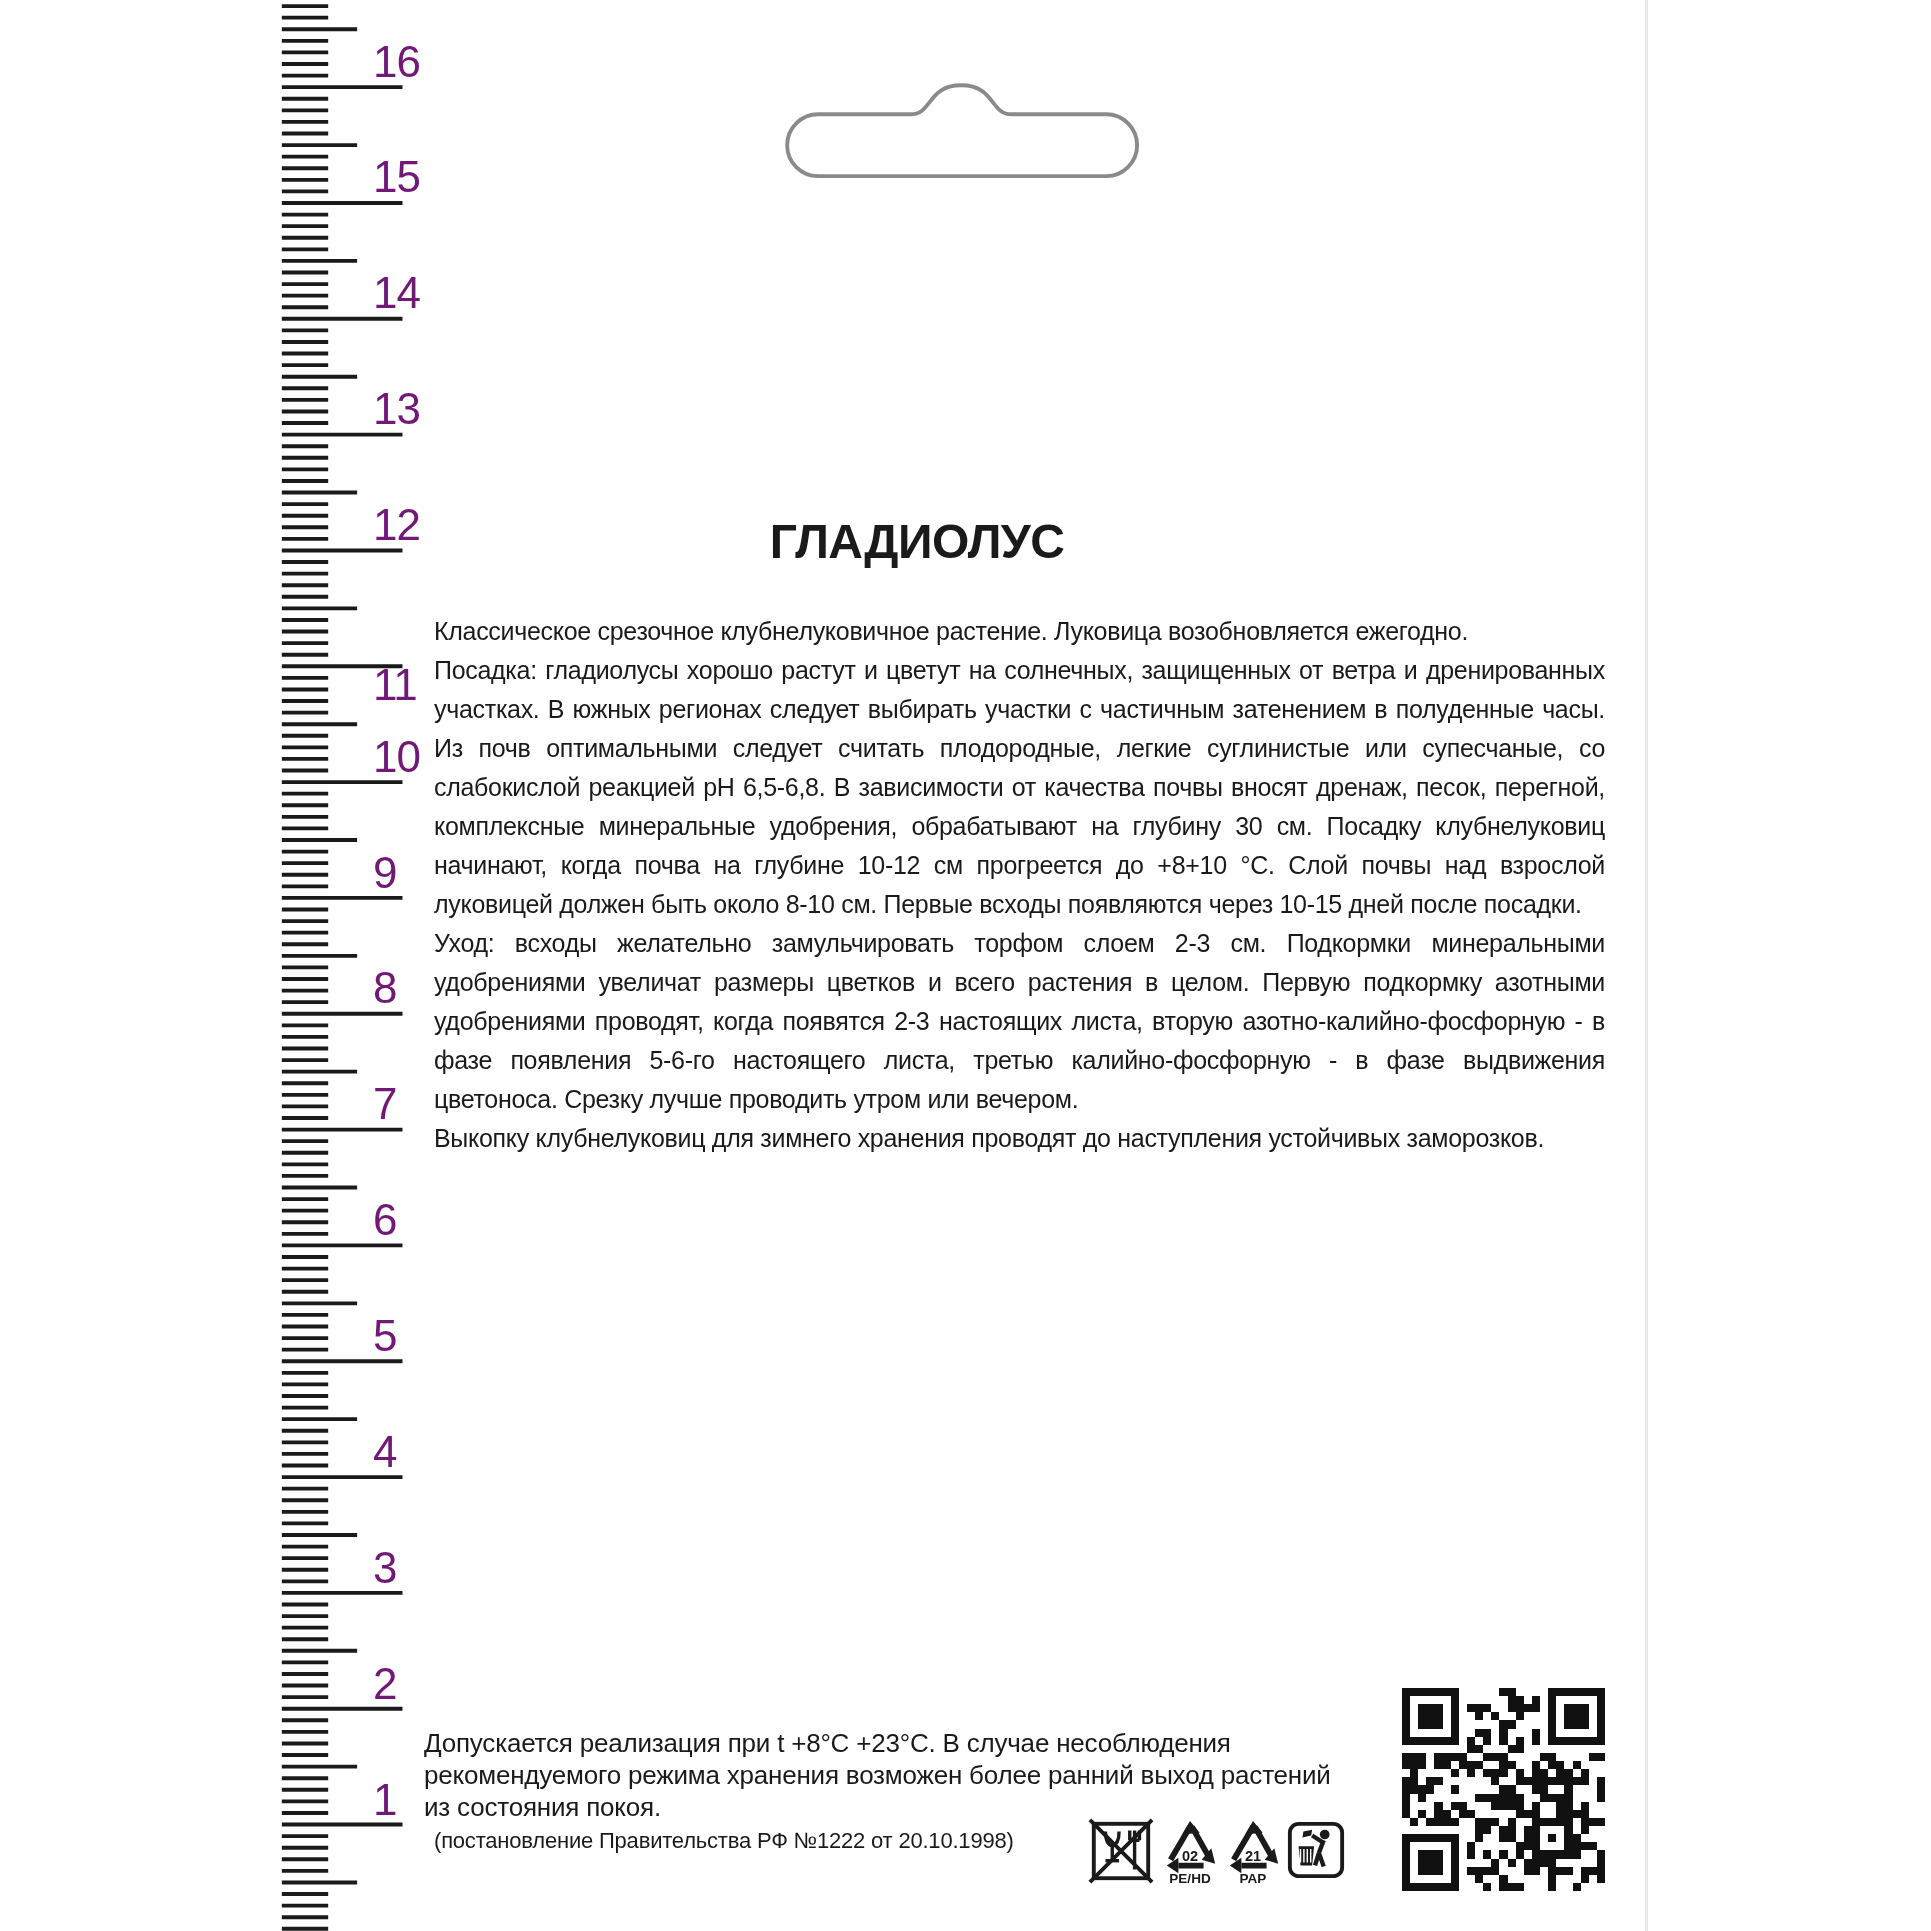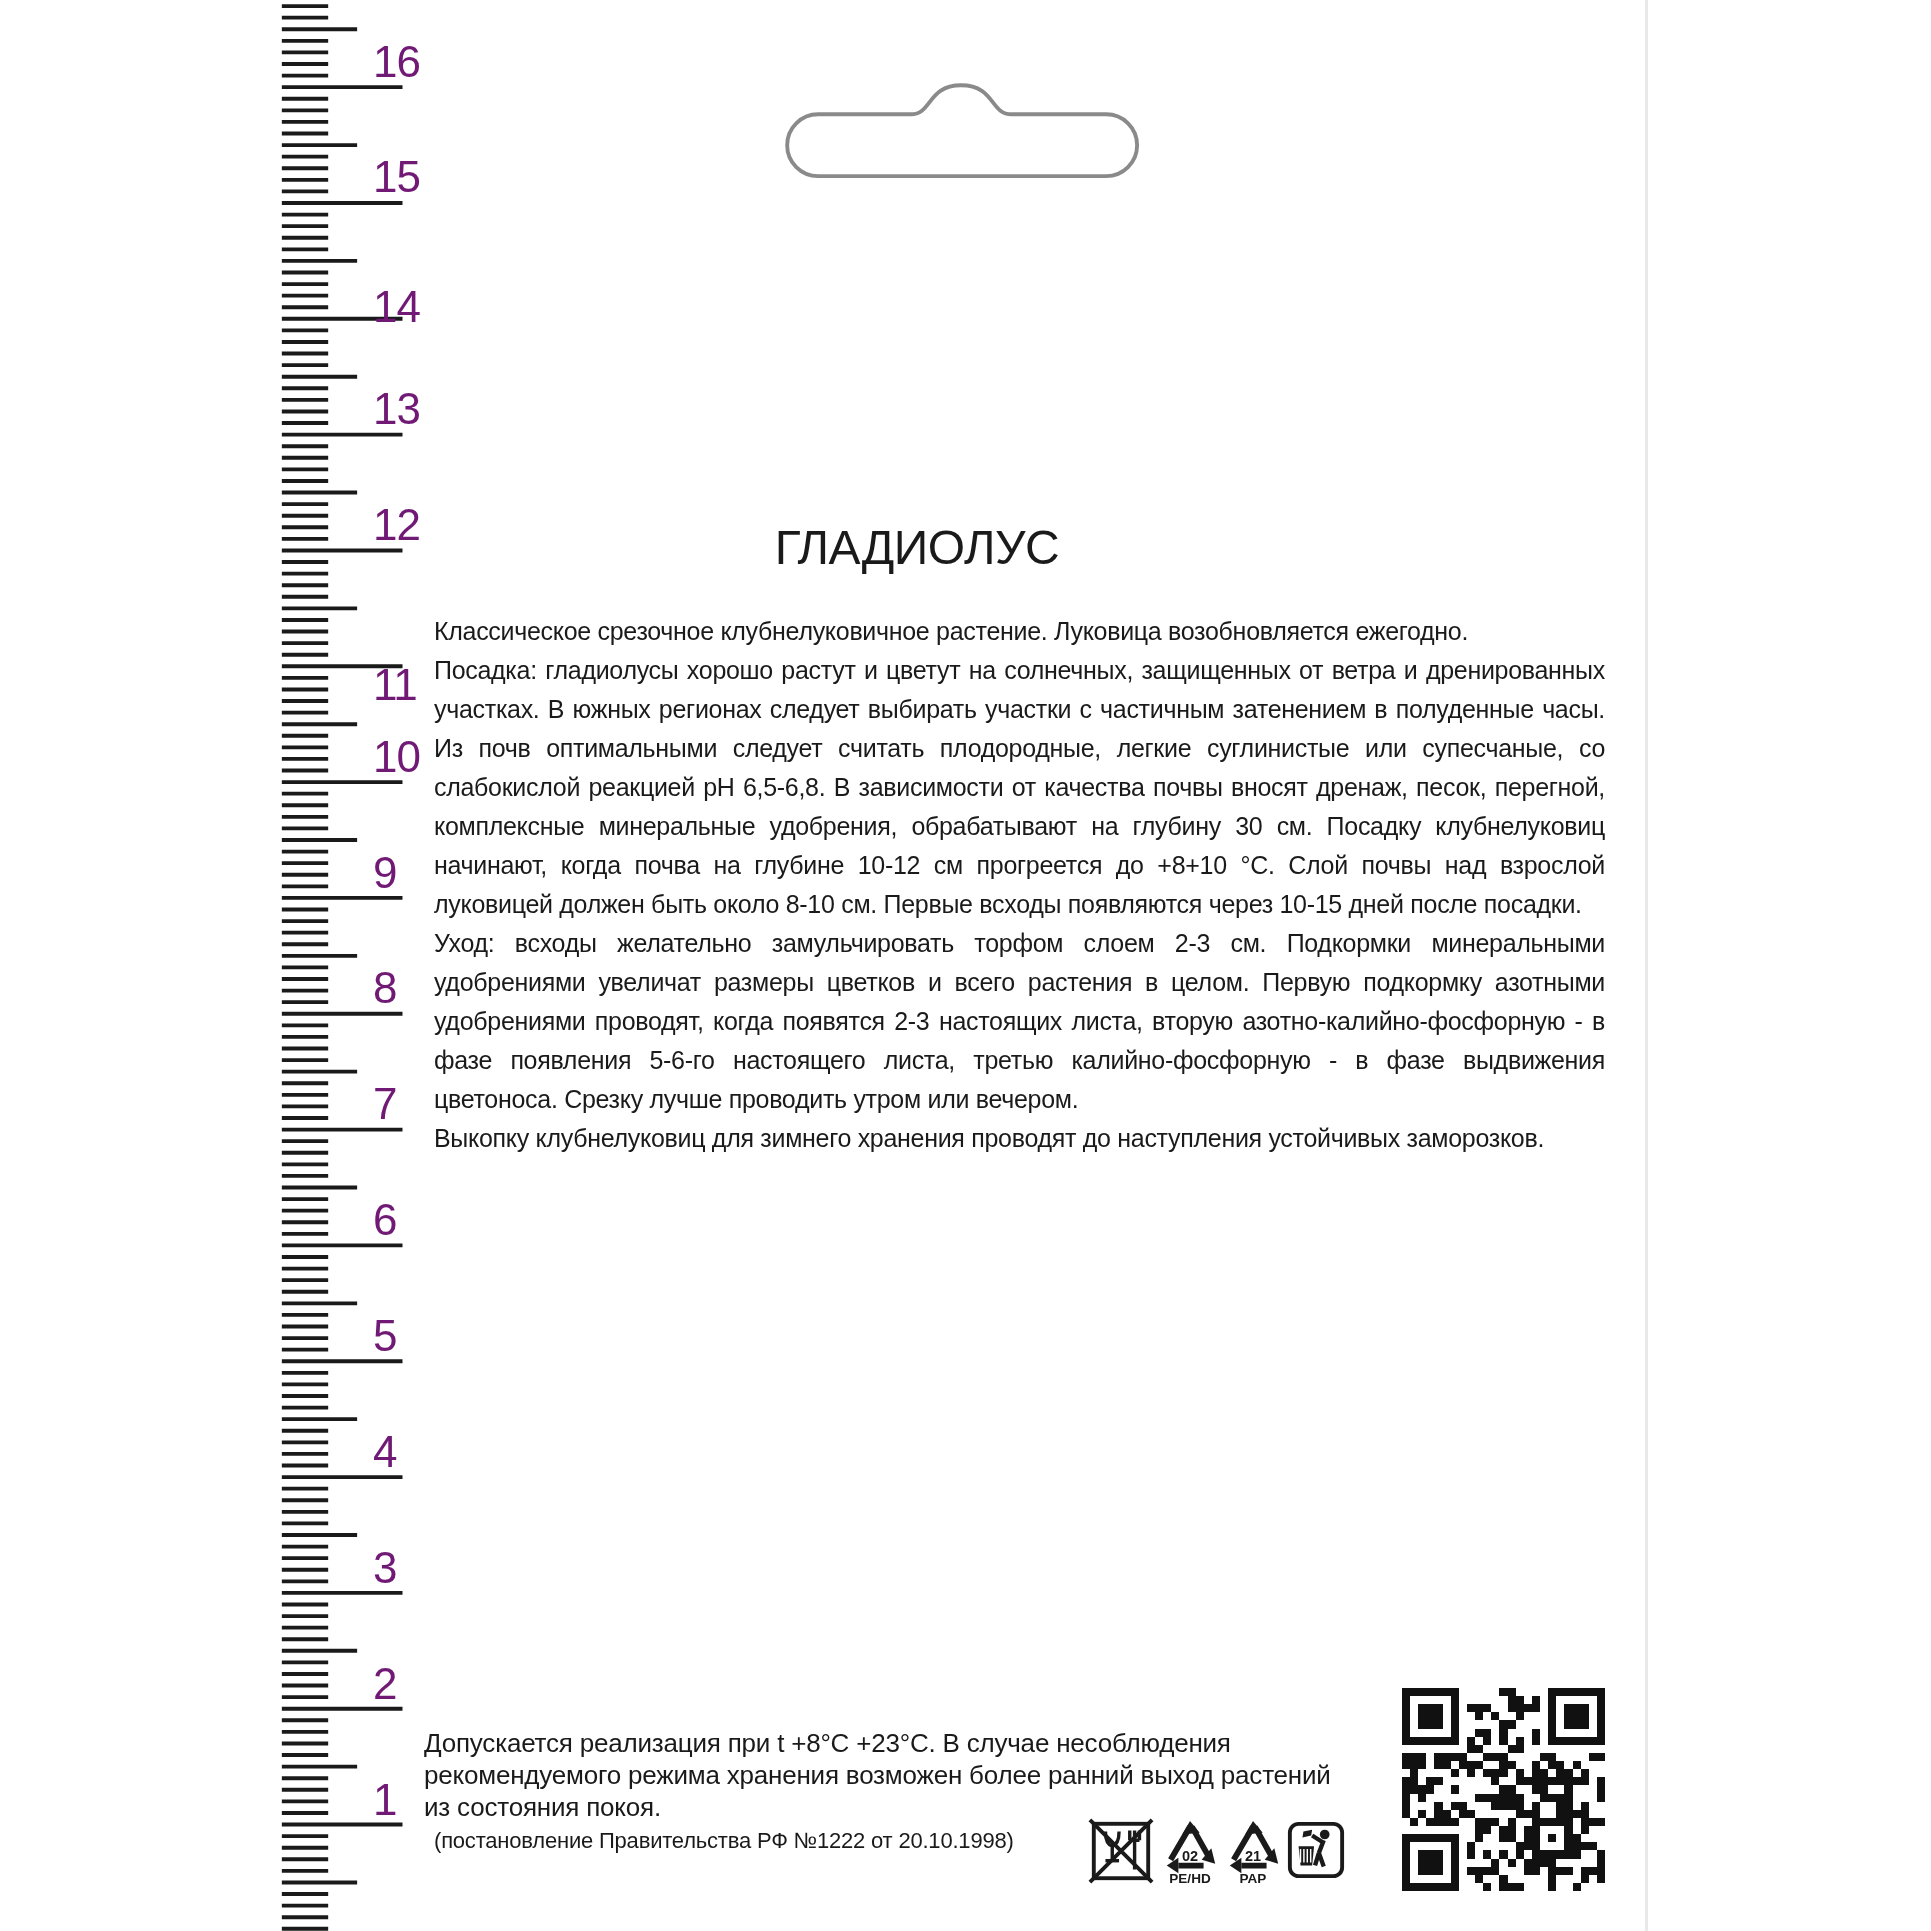--- a/index.html
+++ b/index.html
@@ -13,21 +13,21 @@
     position:absolute;left:373px;width:58px;height:44px;
     font-size:44px;line-height:44px;letter-spacing:-1px;color:#701a75;text-align:left;
   }
   
   .crease{position:absolute;left:1645px;top:0;width:2.9px;height:1931px;background:#e9e9e9;}
   
   #hang-slot{position:absolute;left:763px;top:60px;}
   
   .title-block{position:absolute;left:434px;top:506px;width:966px;text-align:center;}
   .title-latin{font-size:44px;font-weight:bold;line-height:48px;letter-spacing:-0.5px;}
-  .title-local{font-size:48px;font-weight:normal;line-height:52px;letter-spacing:-0.5px;margin-top:16px;}
+  .title-local{font-size:48px;font-weight:bold;line-height:52px;letter-spacing:-0.5px;margin-top:10px;}
   
   .body-text{
     position:absolute;left:434px;top:612px;width:1171px;
     font-size:25px;line-height:39px;letter-spacing:-0.3px;text-align:justify;
   }
   .body-text p{margin:0;}
   .body-text b{font-weight:normal;}
   
   .storage-block{position:absolute;left:424px;top:1727px;width:966px;font-size:26px;line-height:32px;letter-spacing:-0.2px;}
   .noreturn-block{position:absolute;left:434px;top:1825px;width:966px;font-size:22px;line-height:32px;letter-spacing:-0.2px;}
@@ -41,21 +41,21 @@
 <body>
 
 <div id="sheet">
 
   <svg id="ruler-ticks" width="444" height="1931" viewBox="0 0 460 2000">
     <path id="tickpath" stroke="#1a1a1a" stroke-width="4" fill="none" d="M292 6H340M292 18H340M292 30H370M292 42H340M292 54H340M292 66H340M292 78H340M292 90H417M292 102H340M292 114H340M292 126H340M292 138H340M292 150H370M292 162H340M292 174H340M292 186H340M292 198H340M292 210H417M292 222H340M292 234H340M292 246H340M292 258H340M292 270H370M292 282H340M292 294H340M292 306H340M292 318H340M292 330H417M292 342H340M292 354H340M292 366H340M292 378H340M292 390H370M292 402H340M292 414H340M292 426H340M292 438H340M292 450H417M292 462H340M292 474H340M292 486H340M292 498H340M292 510H370M292 522H340M292 534H340M292 546H340M292 558H340M292 570H417M292 582H340M292 594H340M292 606H340M292 618H340M292 630H370M292 642H340M292 654H340M292 666H340M292 678H340M292 690H417M292 702H340M292 714H340M292 726H340M292 738H340M292 750H370M292 762H340M292 774H340M292 786H340M292 798H340M292 810H417M292 822H340M292 834H340M292 846H340M292 858H340M292 870H370M292 882H340M292 894H340M292 906H340M292 918H340M292 930H417M292 942H340M292 954H340M292 966H340M292 978H340M292 990H370M292 1002H340M292 1014H340M292 1026H340M292 1038H340M292 1050H417M292 1062H340M292 1074H340M292 1086H340M292 1098H340M292 1110H370M292 1122H340M292 1134H340M292 1146H340M292 1158H340M292 1170H417M292 1182H340M292 1194H340M292 1206H340M292 1218H340M292 1230H370M292 1242H340M292 1254H340M292 1266H340M292 1278H340M292 1290H417M292 1302H340M292 1314H340M292 1326H340M292 1338H340M292 1350H370M292 1362H340M292 1374H340M292 1386H340M292 1398H340M292 1410H417M292 1422H340M292 1434H340M292 1446H340M292 1458H340M292 1470H370M292 1482H340M292 1494H340M292 1506H340M292 1518H340M292 1530H417M292 1542H340M292 1554H340M292 1566H340M292 1578H340M292 1590H370M292 1602H340M292 1614H340M292 1626H340M292 1638H340M292 1650H417M292 1662H340M292 1674H340M292 1686H340M292 1698H340M292 1710H370M292 1722H340M292 1734H340M292 1746H340M292 1758H340M292 1770H417M292 1782H340M292 1794H340M292 1806H340M292 1818H340M292 1830H370M292 1842H340M292 1854H340M292 1866H340M292 1878H340M292 1890H417M292 1902H340M292 1914H340M292 1926H340M292 1938H340M292 1950H370M292 1962H340M292 1974H340M292 1986H340M292 1998H340"></path>
   </svg>
   <div id="ruler-numbers">
       <div class="rnum" style="top: 40px;">16</div>
       <div class="rnum" style="top: 155px;">15</div>
-      <div class="rnum" style="top: 271px; margin-top: 14px;">14</div>
+      <div class="rnum" style="top: 271px;">14</div>
       <div class="rnum" style="top: 387px;">13</div>
       <div class="rnum" style="top: 503px;">12</div>
       <div class="rnum" style="top: 619px; margin-top: 44px;">11</div>
       <div class="rnum" style="top: 735px;">10</div>
       <div class="rnum" style="top: 851px;">9</div>
       <div class="rnum" style="top: 966px;">8</div>
       <div class="rnum" style="top: 1082px;">7</div>
       <div class="rnum" style="top: 1198px;">6</div>
       <div class="rnum" style="top: 1314px;">5</div>
       <div class="rnum" style="top: 1430px;">4</div>

